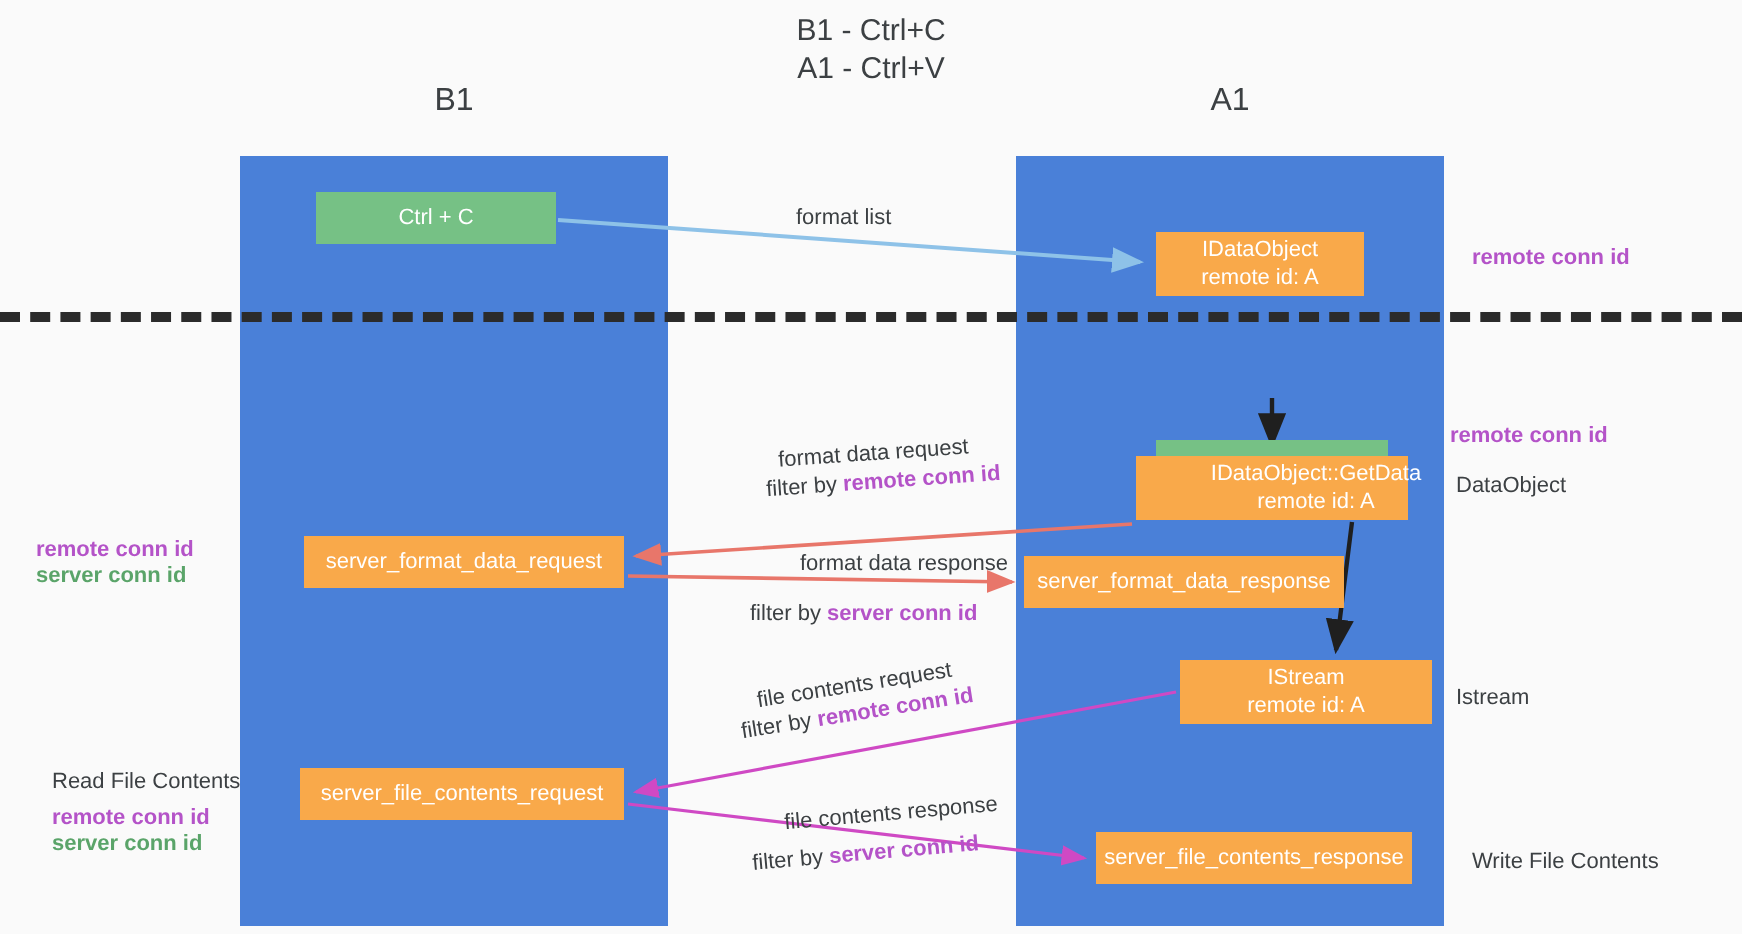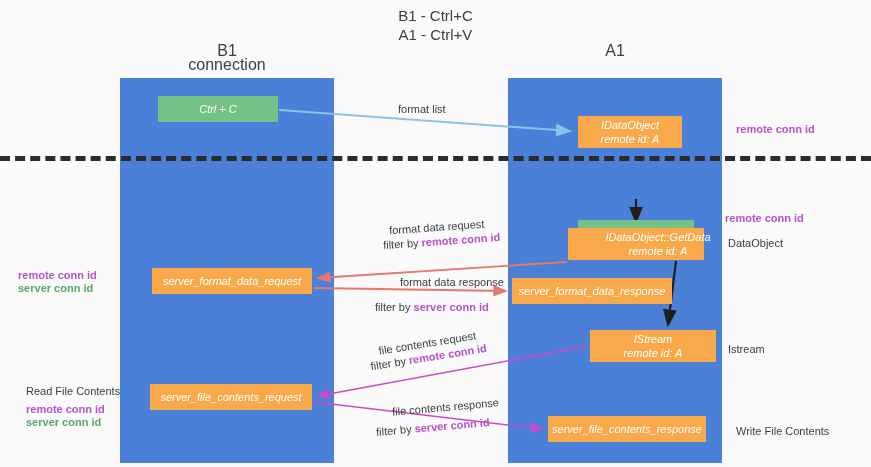--- a/index.html
+++ b/index.html
@@ -34,21 +34,21 @@
     position:absolute;width:214px;text-align:center;
     font-size:16px;line-height:14px;color:#3c4043;top:44px;
   }
   #head-b1{left:120px;}
   #head-a1{left:508px;}
 
   
   .node{
     position:absolute;box-sizing:border-box;
     display:flex;flex-direction:column;align-items:center;justify-content:center;
-    color:#ffffff;font-size:11px;line-height:14px;text-align:center;font-style:italic;
+    color:#ffffff;font-size:11px;line-height:14px;text-align:center;
   }
   .node.green{background:#76c185;}
   .node.orange{background:#f9a94a;}
   .node .l2{font-size:11px;line-height:14px;}
 
   #n-ctrlc{left:158px;top:96px;width:120px;height:26px;}
   #n-dataobj{left:578px;top:116px;width:104px;height:32px;}
   #n-ctrlv{left:578px;top:172px;width:116px;height:26px;margin-top:48px;}
   #n-getdata{left:568px;top:228px;width:136px;height:32px;padding-left:44px;}
   #n-sfdreq{left:152px;top:268px;width:160px;height:26px;}
@@ -178,21 +178,20 @@
 
   <div class="layer" id="text-layer">
 
     <div class="page-title">
       <div>B1 - Ctrl+C</div>
       <div>A1 - Ctrl+V</div>
     </div>
 
     <div class="col-head" id="head-b1">
       <div>B1</div>
-      <div>connection</div>
     </div>
 
     <div class="col-head" id="head-a1">
       <div>A1</div>
     </div>
 
     <div class="anno dark" id="a-formatlist">format list</div>
 
     <div class="anno dark" id="a-fdreq">format data request</div>
     <div class="anno dark" id="a-fdreq-filter"><span>filter by </span><span class="hl-purple">remote conn id</span></div>

